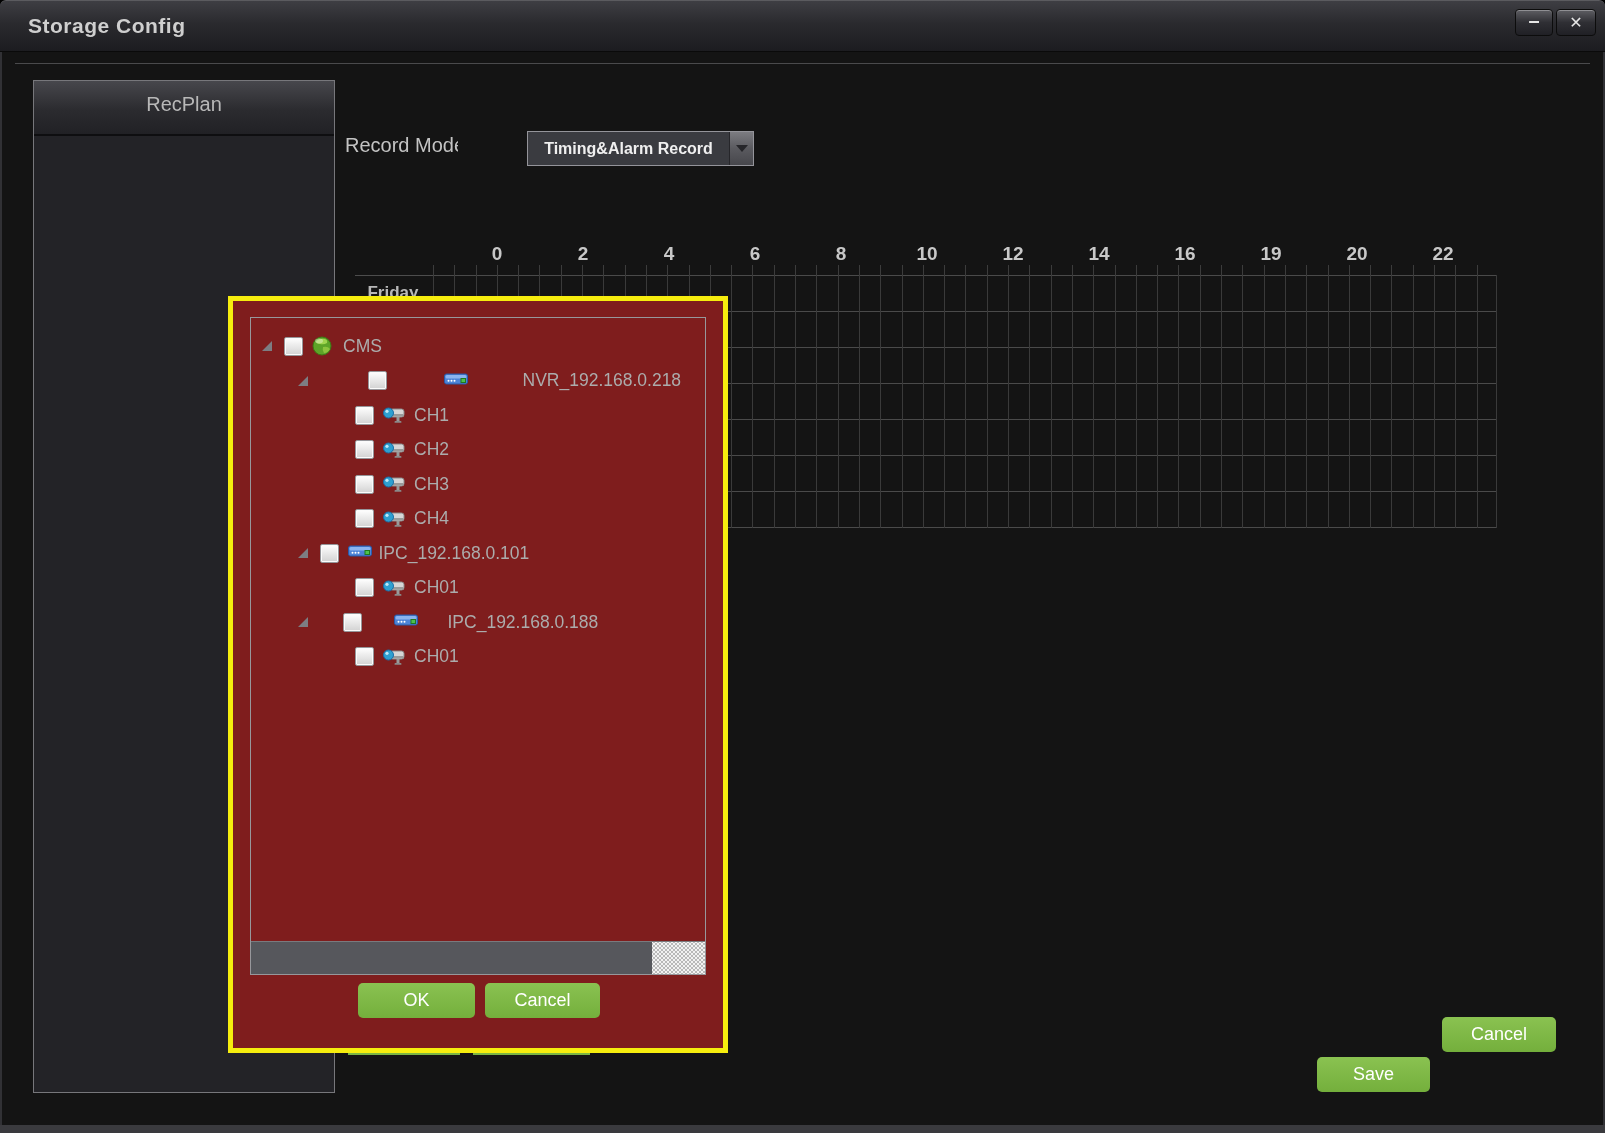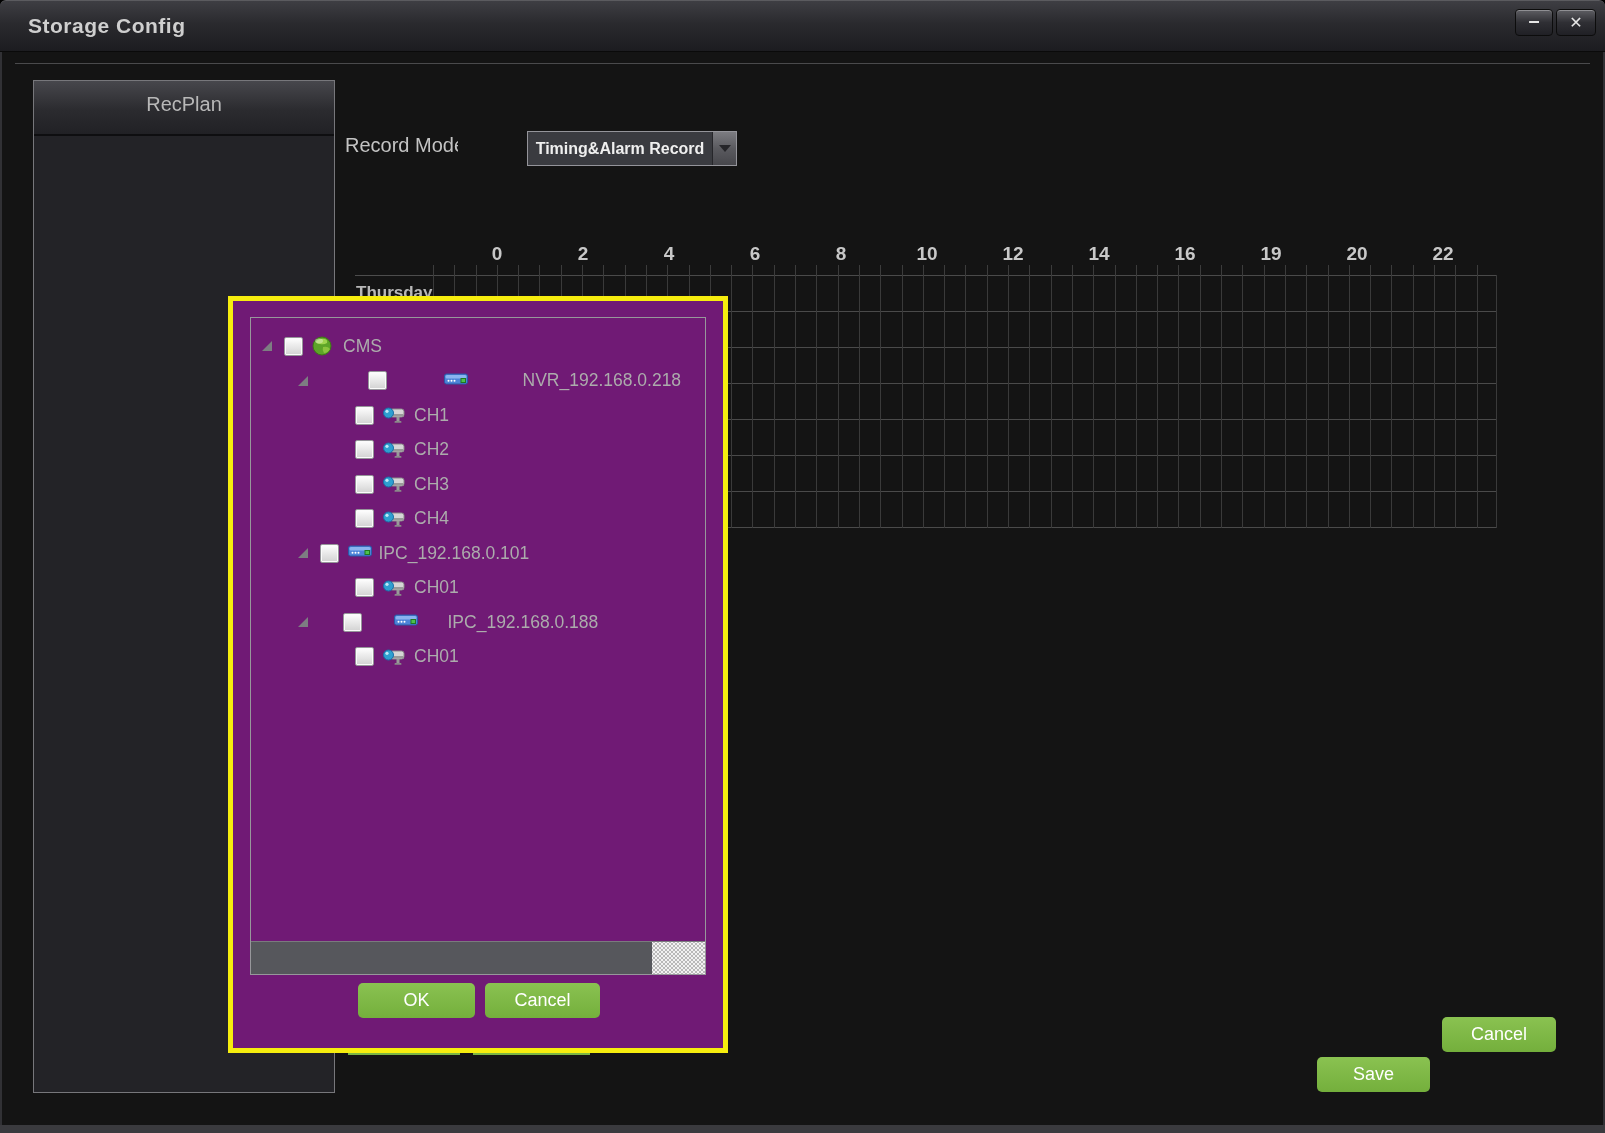--- a/index.html
+++ b/index.html
@@ -43,21 +43,21 @@
     color:#b8b8b8; font-size:20px; cursor:pointer;
   }
 
   
   #record-mode-label {
     position:absolute; left:345px; top:134px; width:113px; height:26px;
     overflow:hidden; white-space:nowrap;
     font-size:20px; color:#c3c3c3; z-index:1;
   }
   #record-mode-select {
-    position:absolute; left:527px; top:131px; width:210px; height:35px;
+    position:absolute; left:527px; top:131px; width:227px; height:35px;
     background:#3a3b40; border:1px solid #94949a; cursor:pointer; z-index:1;
   }
   #record-mode-value {
     position:absolute; left:0; top:0; right:24px; height:100%;
     line-height:33px; text-align:center; font-size:16px; font-weight:bold; color:#efefef;
     white-space:nowrap; overflow:hidden;
   }
   #dropdown-arrow-btn {
     position:absolute; right:0; top:0; width:24px; height:100%;
     background:linear-gradient(#7c7c81,#5a5a5f 50%,#47474c);
@@ -86,21 +86,21 @@
   }
   #header-line-left { position:absolute; left:355px; top:275px; width:78px; height:1px; background:#4d4d4d; z-index:1; }
   #day-label {
     position:absolute; left:356px; top:275px; width:74px; height:36px; line-height:36px;
     text-align:center; font-size:17px; font-weight:bold; color:#b8b8b8; z-index:1;
   }
 
   
   #popup {
     position:absolute; left:233px; top:301px; width:490px; height:748px;
-    background:#701a75; z-index:10;
+    background:#7f1d1d; z-index:10;
   }
   #popup-highlight {
     position:absolute; left:228px; top:296px; width:500px; height:757px;
     border:5px solid #f6ed0e; z-index:20; pointer-events:none;
   }
   #tree-panel {
     position:absolute; left:17px; top:16px; width:456px; height:658px;
     border:1px solid #97979b;
   }
   #tree-rows { position:absolute; left:0; top:11px; right:0; }
@@ -182,21 +182,21 @@
       <span class="hour-label" style="left: 558px;">12</span>
       <span class="hour-label" style="left: 644px;">14</span>
       <span class="hour-label" style="left: 730px;">16</span>
       <span class="hour-label" style="left: 816px;">19</span>
       <span class="hour-label" style="left: 902px;">20</span>
       <span class="hour-label" style="left: 988px;">22</span>
     </div>
   <div id="tick-strip"></div>
   <div id="header-line-left"></div>
   <div id="schedule-grid"></div>
-  <div id="day-label">Thursday</div>
+  <div id="day-label">Friday</div>
 
   <button id="hidden-btn-1" class="hidden-btn"></button>
   <button id="hidden-btn-2" class="hidden-btn"></button>
 
   <div id="popup">
     <div id="tree-panel">
       <div id="tree-rows">
           <div class="tree-node" style="padding-left: 11px;">
             <span class="tri"></span>
             <span class="checkbox"></span>

